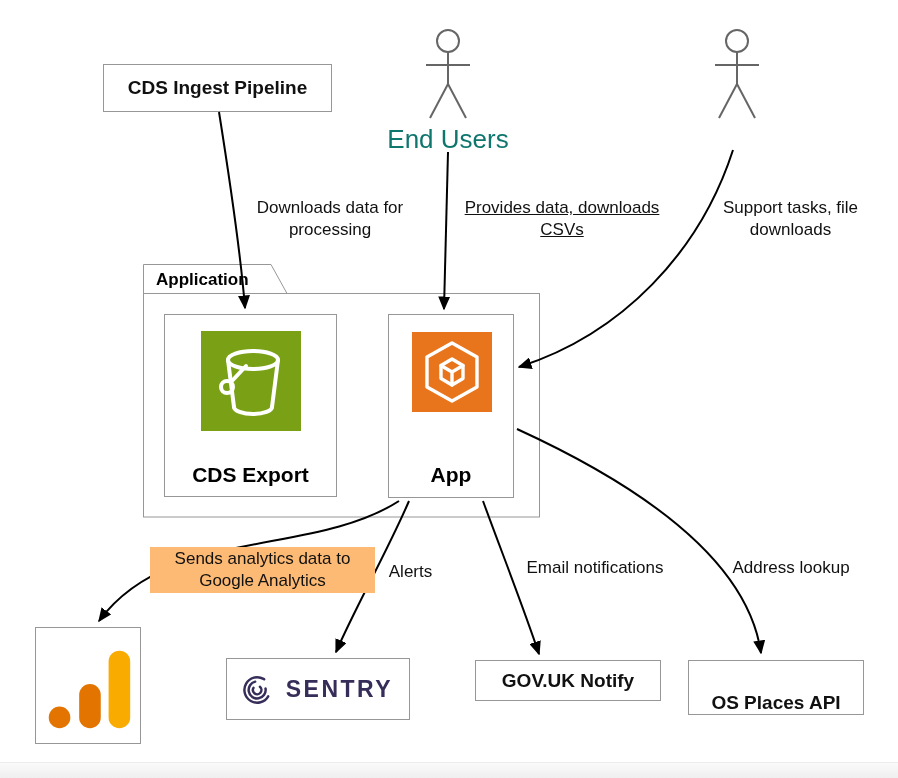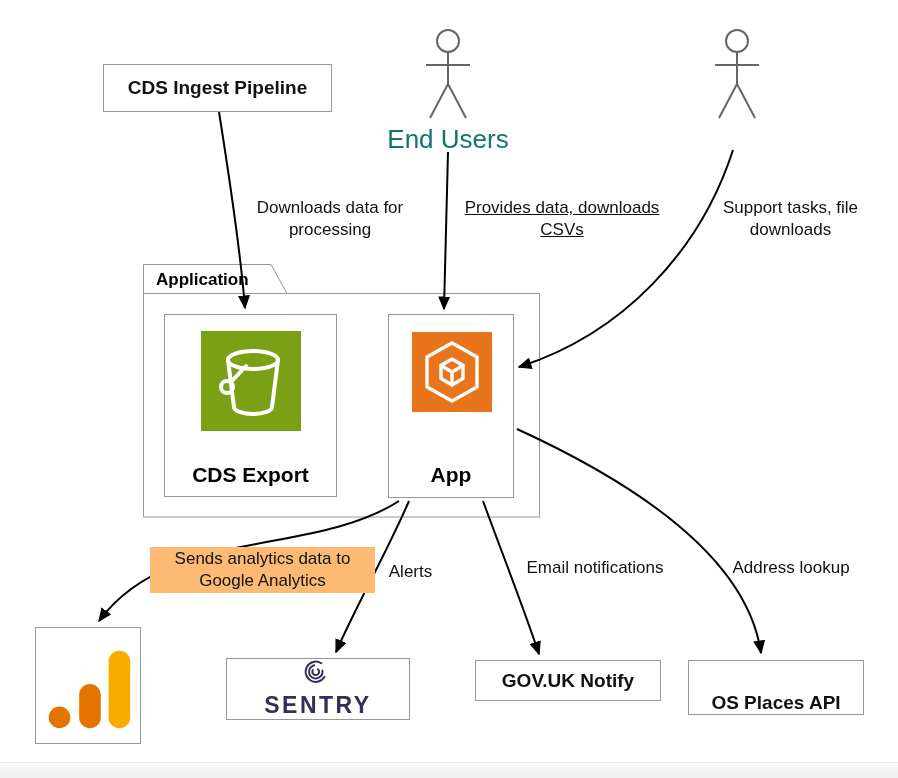--- a/index.html
+++ b/index.html
@@ -37,21 +37,21 @@
     font-size:17px; line-height:1.28; color:#111;
   }
   .edge-label.masked { background:#fdba74; padding:1px 2px; }
 
   .edge { fill:none; stroke:#000; stroke-width:2; }
   #arrows { position:absolute; left:0; top:0; pointer-events:none; }
 
   .glyph { fill:none; stroke:#fff; stroke-width:4; stroke-linecap:round; stroke-linejoin:round; }
   .glyph-thin { fill:none; stroke:#fff; stroke-width:3.4; stroke-linecap:round; stroke-linejoin:round; }
 
-  .sentry-box { gap:9px;flex-direction:column; }
+  .sentry-box { gap:9px; }
   .sentry-text { font-size:23px; font-weight:bold; letter-spacing:2.5px; color:#362d59; }
   .sentry-arc { fill:none; stroke:#362d59; stroke-width:2.6; stroke-linecap:round; }
 
   .bottom-strip {
     position:absolute; left:0; top:762px; width:898px; height:16px;
     background:linear-gradient(#fafafa,#efefef); border-top:1px solid #ececec;
   }
 </style>
 </head>
 <body>

